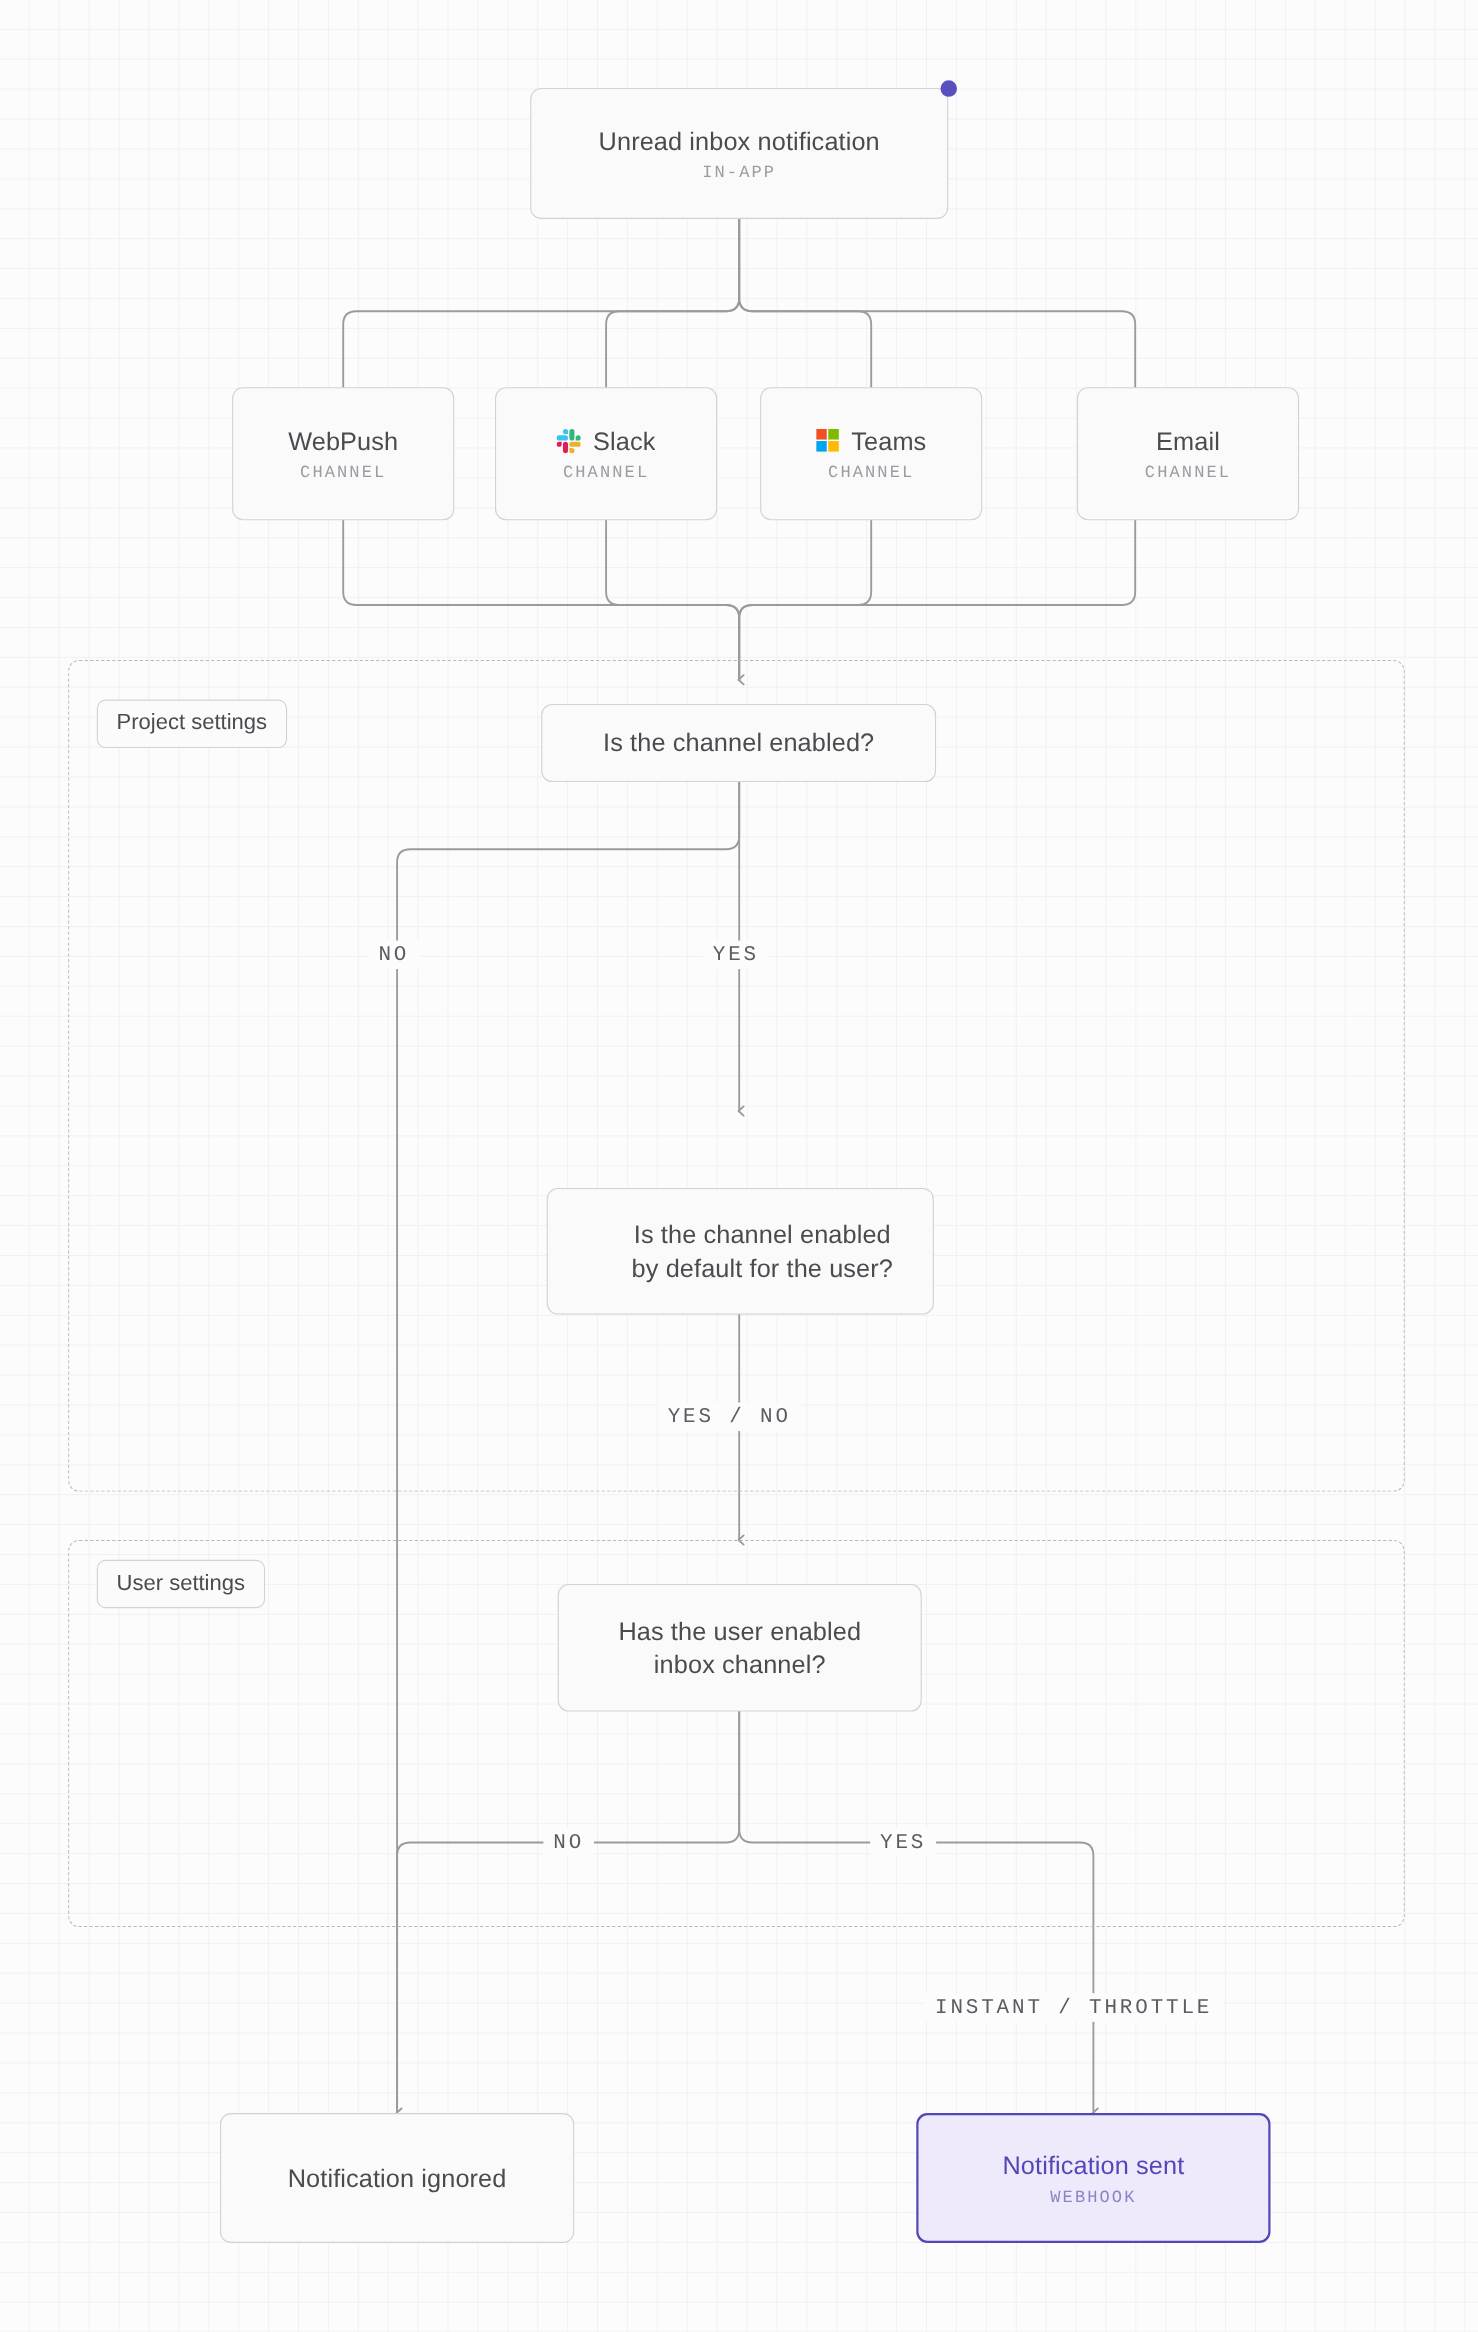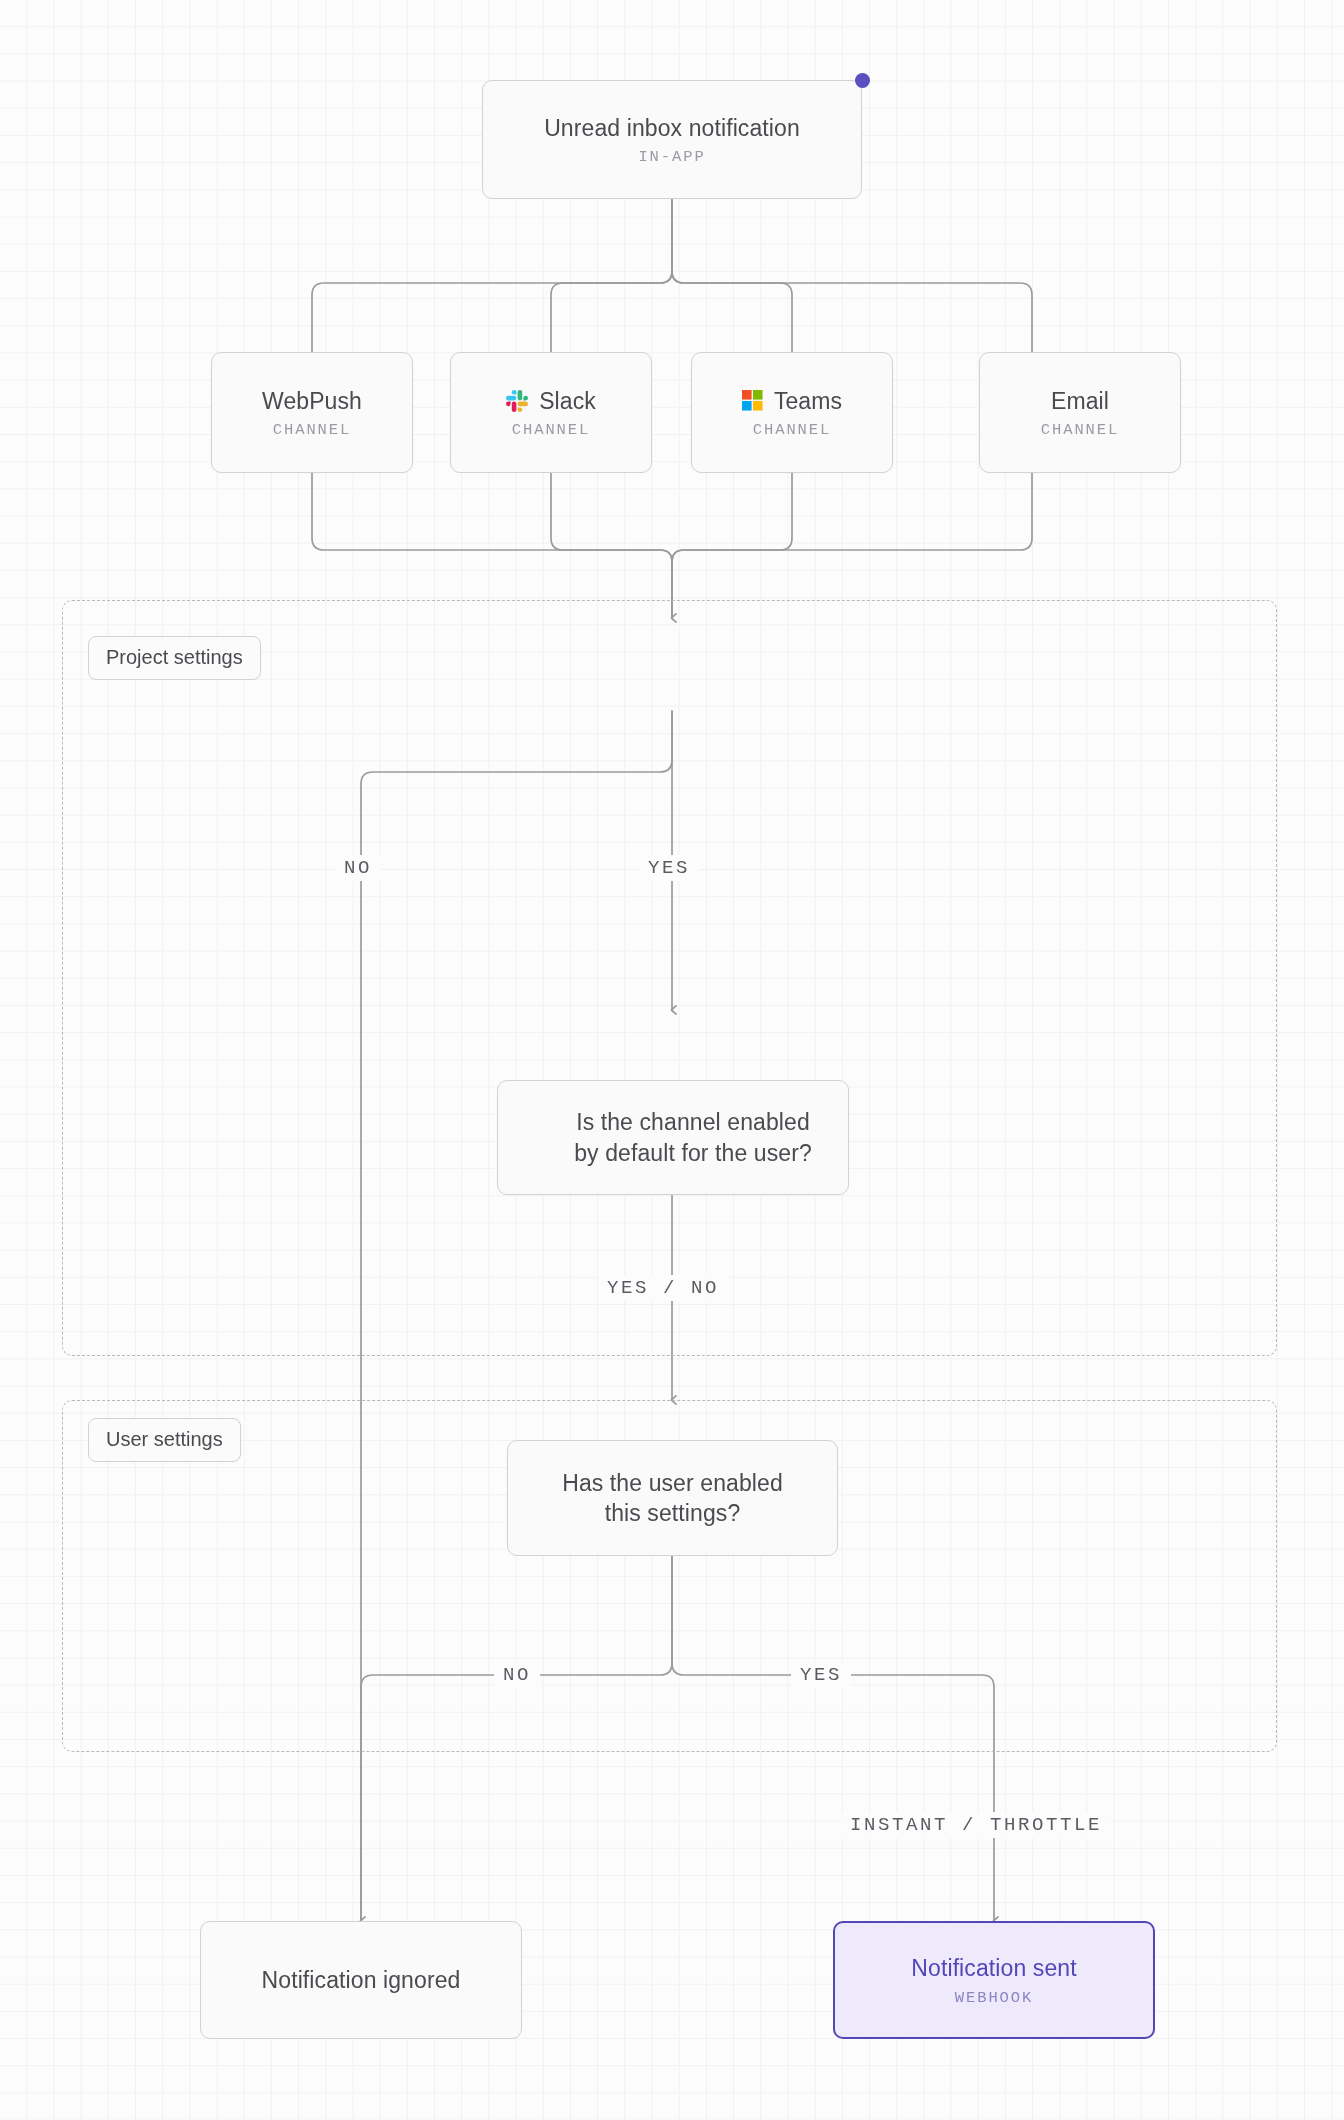--- a/index.html
+++ b/index.html
@@ -202,29 +202,32 @@
     <div class="sub">CHANNEL</div>
   </div>
 
   <div class="node" style="left:979px; top:352px; width:202px; height:121px;">
     <div class="titlerow">
       <div class="title">Email</div>
     </div>
     <div class="sub">CHANNEL</div>
   </div>
 
+  <div class="node" style="left:492px; top:640px; width:359px; height:71px;">
+    <div class="title">Is the channel enabled?</div>
+  </div>
 
   <div class="node" style="left:497px; top:1080px; width:352px; height:115px;padding-left:40px;">
     <div class="title">Is the channel enabled</div>
     <div class="title">by default for the user?</div>
   </div>
 
   <div class="node" style="left:507px; top:1440px; width:331px; height:116px;">
     <div class="title">Has the user enabled</div>
-    <div class="title">this settings?</div>
+    <div class="title">inbox channel?</div>
   </div>
 
   <div class="node" style="left:200px; top:1921px; width:322px; height:118px;">
     <div class="title">Notification ignored</div>
   </div>
 
   <div class="node accent" style="left:833px; top:1921px; width:322px; height:118px;">
     <div class="title">Notification sent</div>
     <div class="sub">WEBHOOK</div>
   </div>

